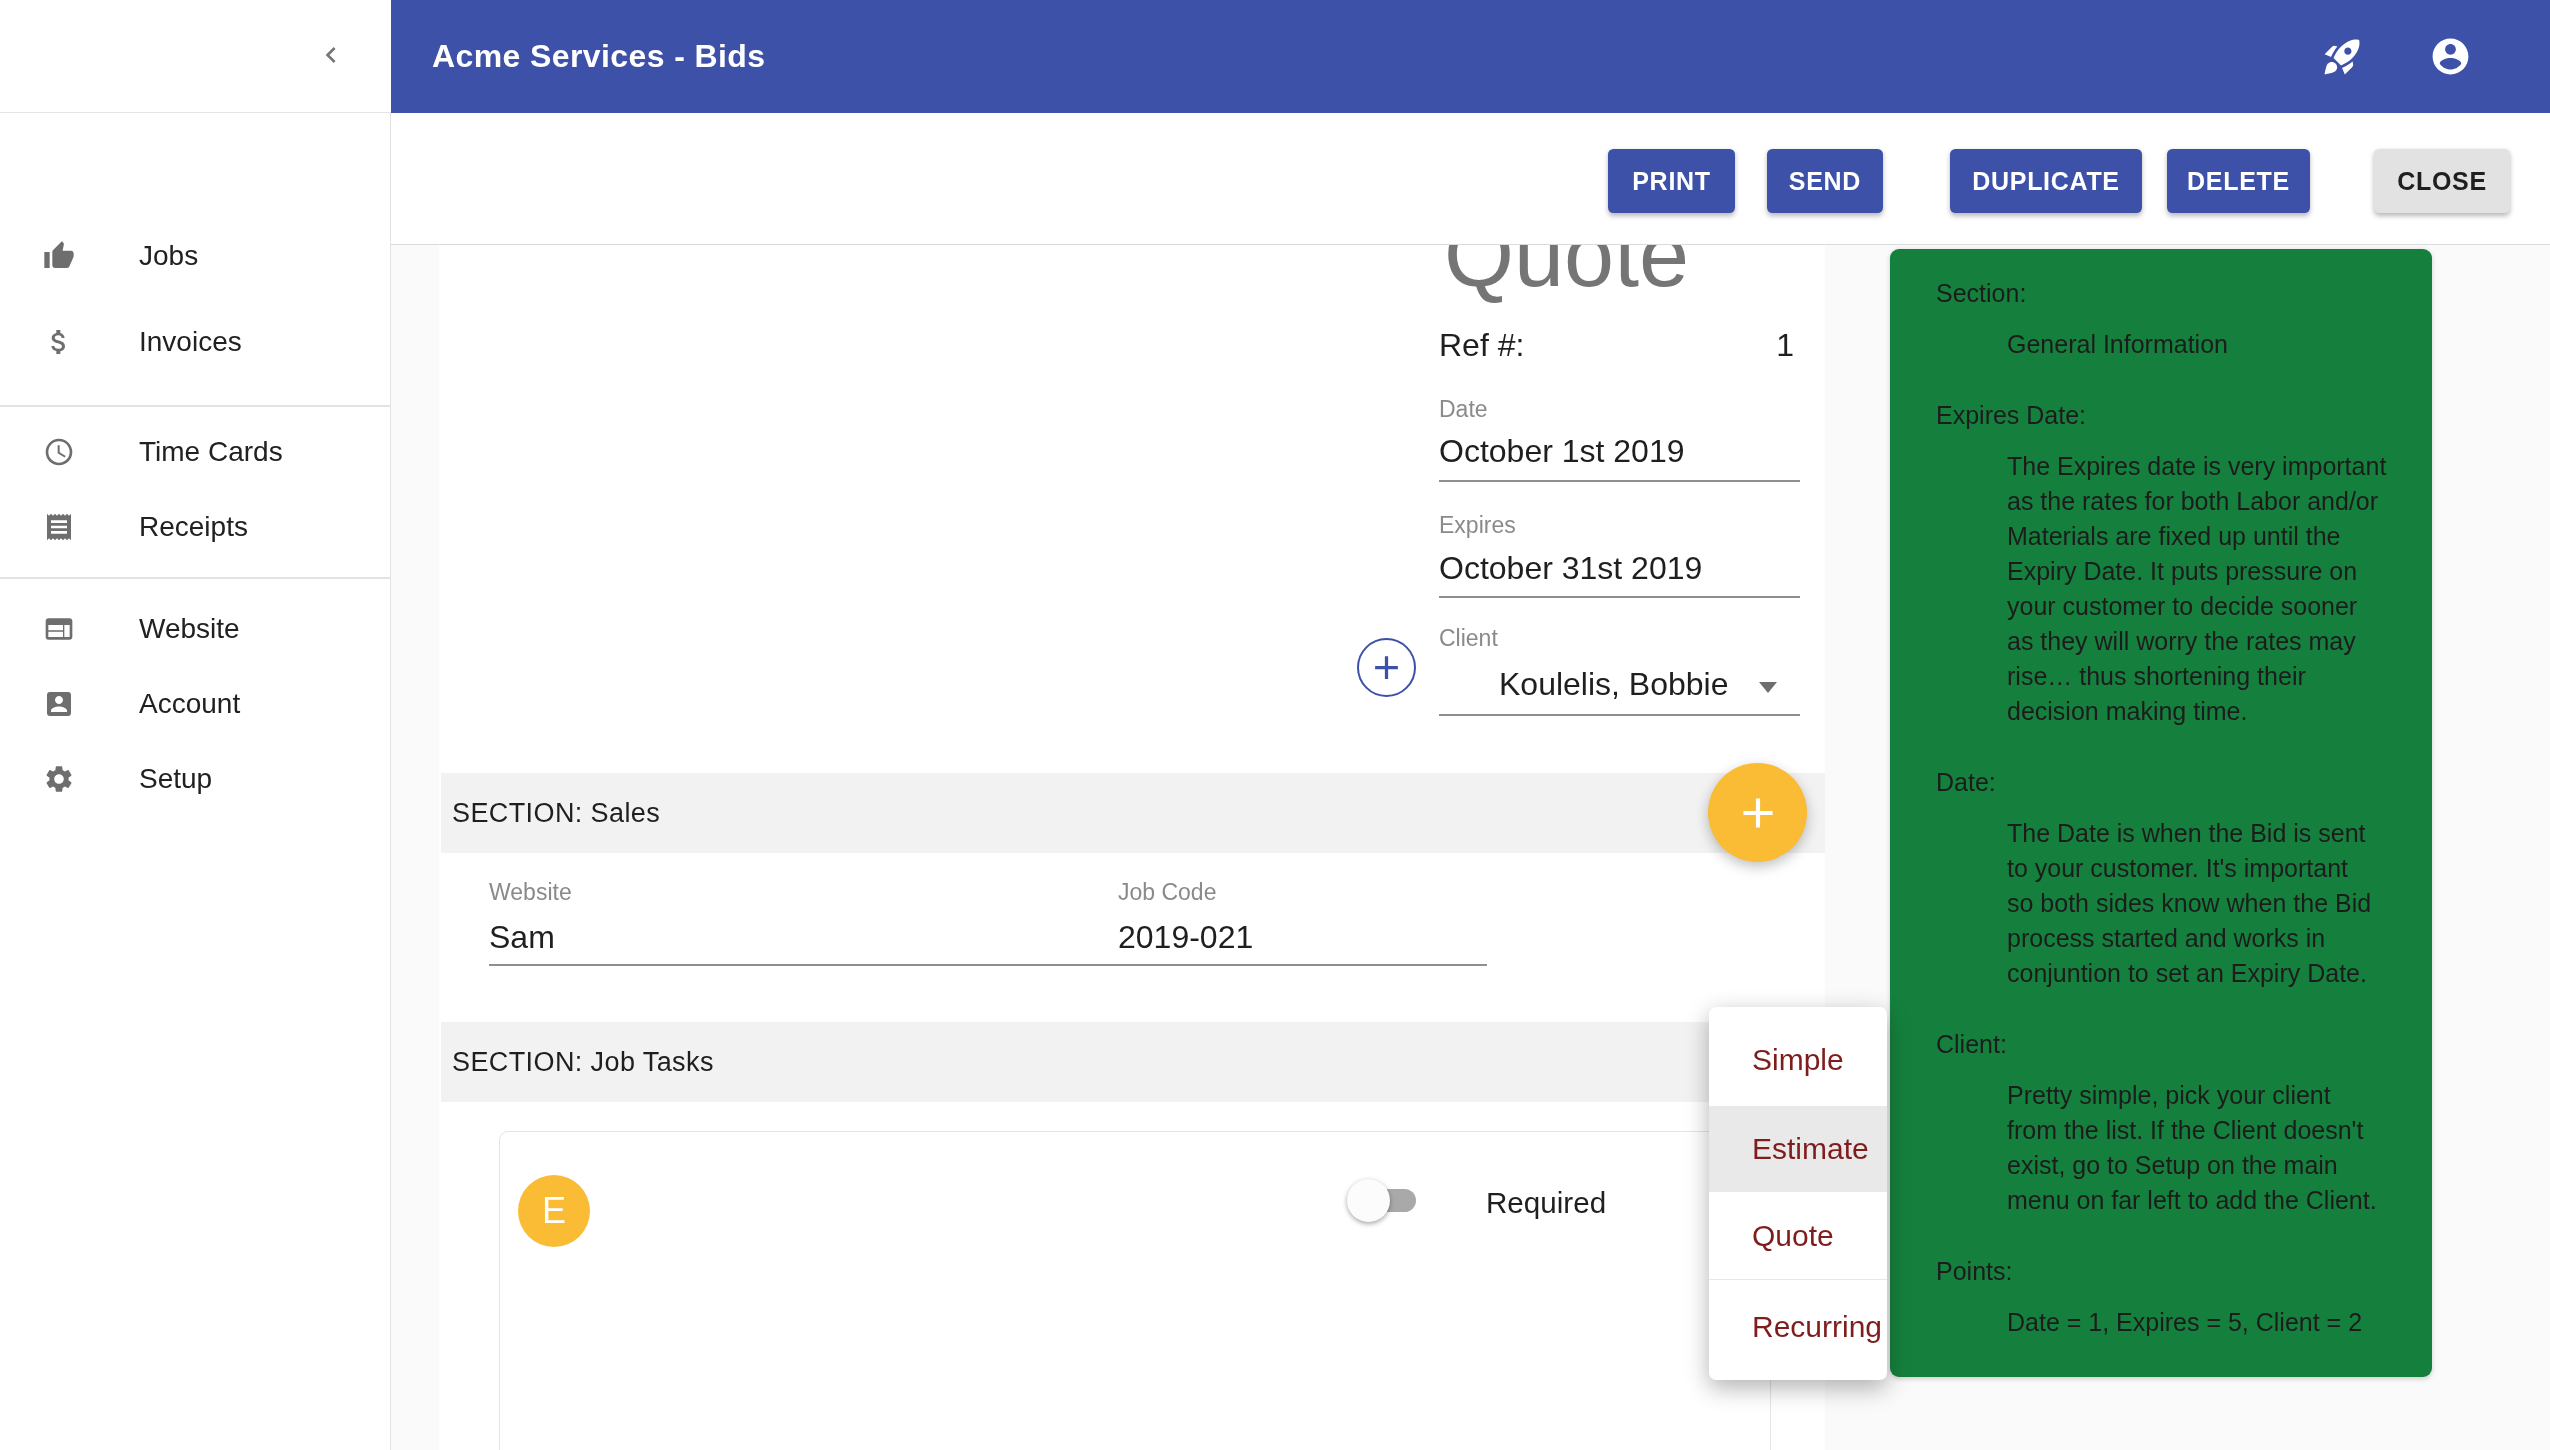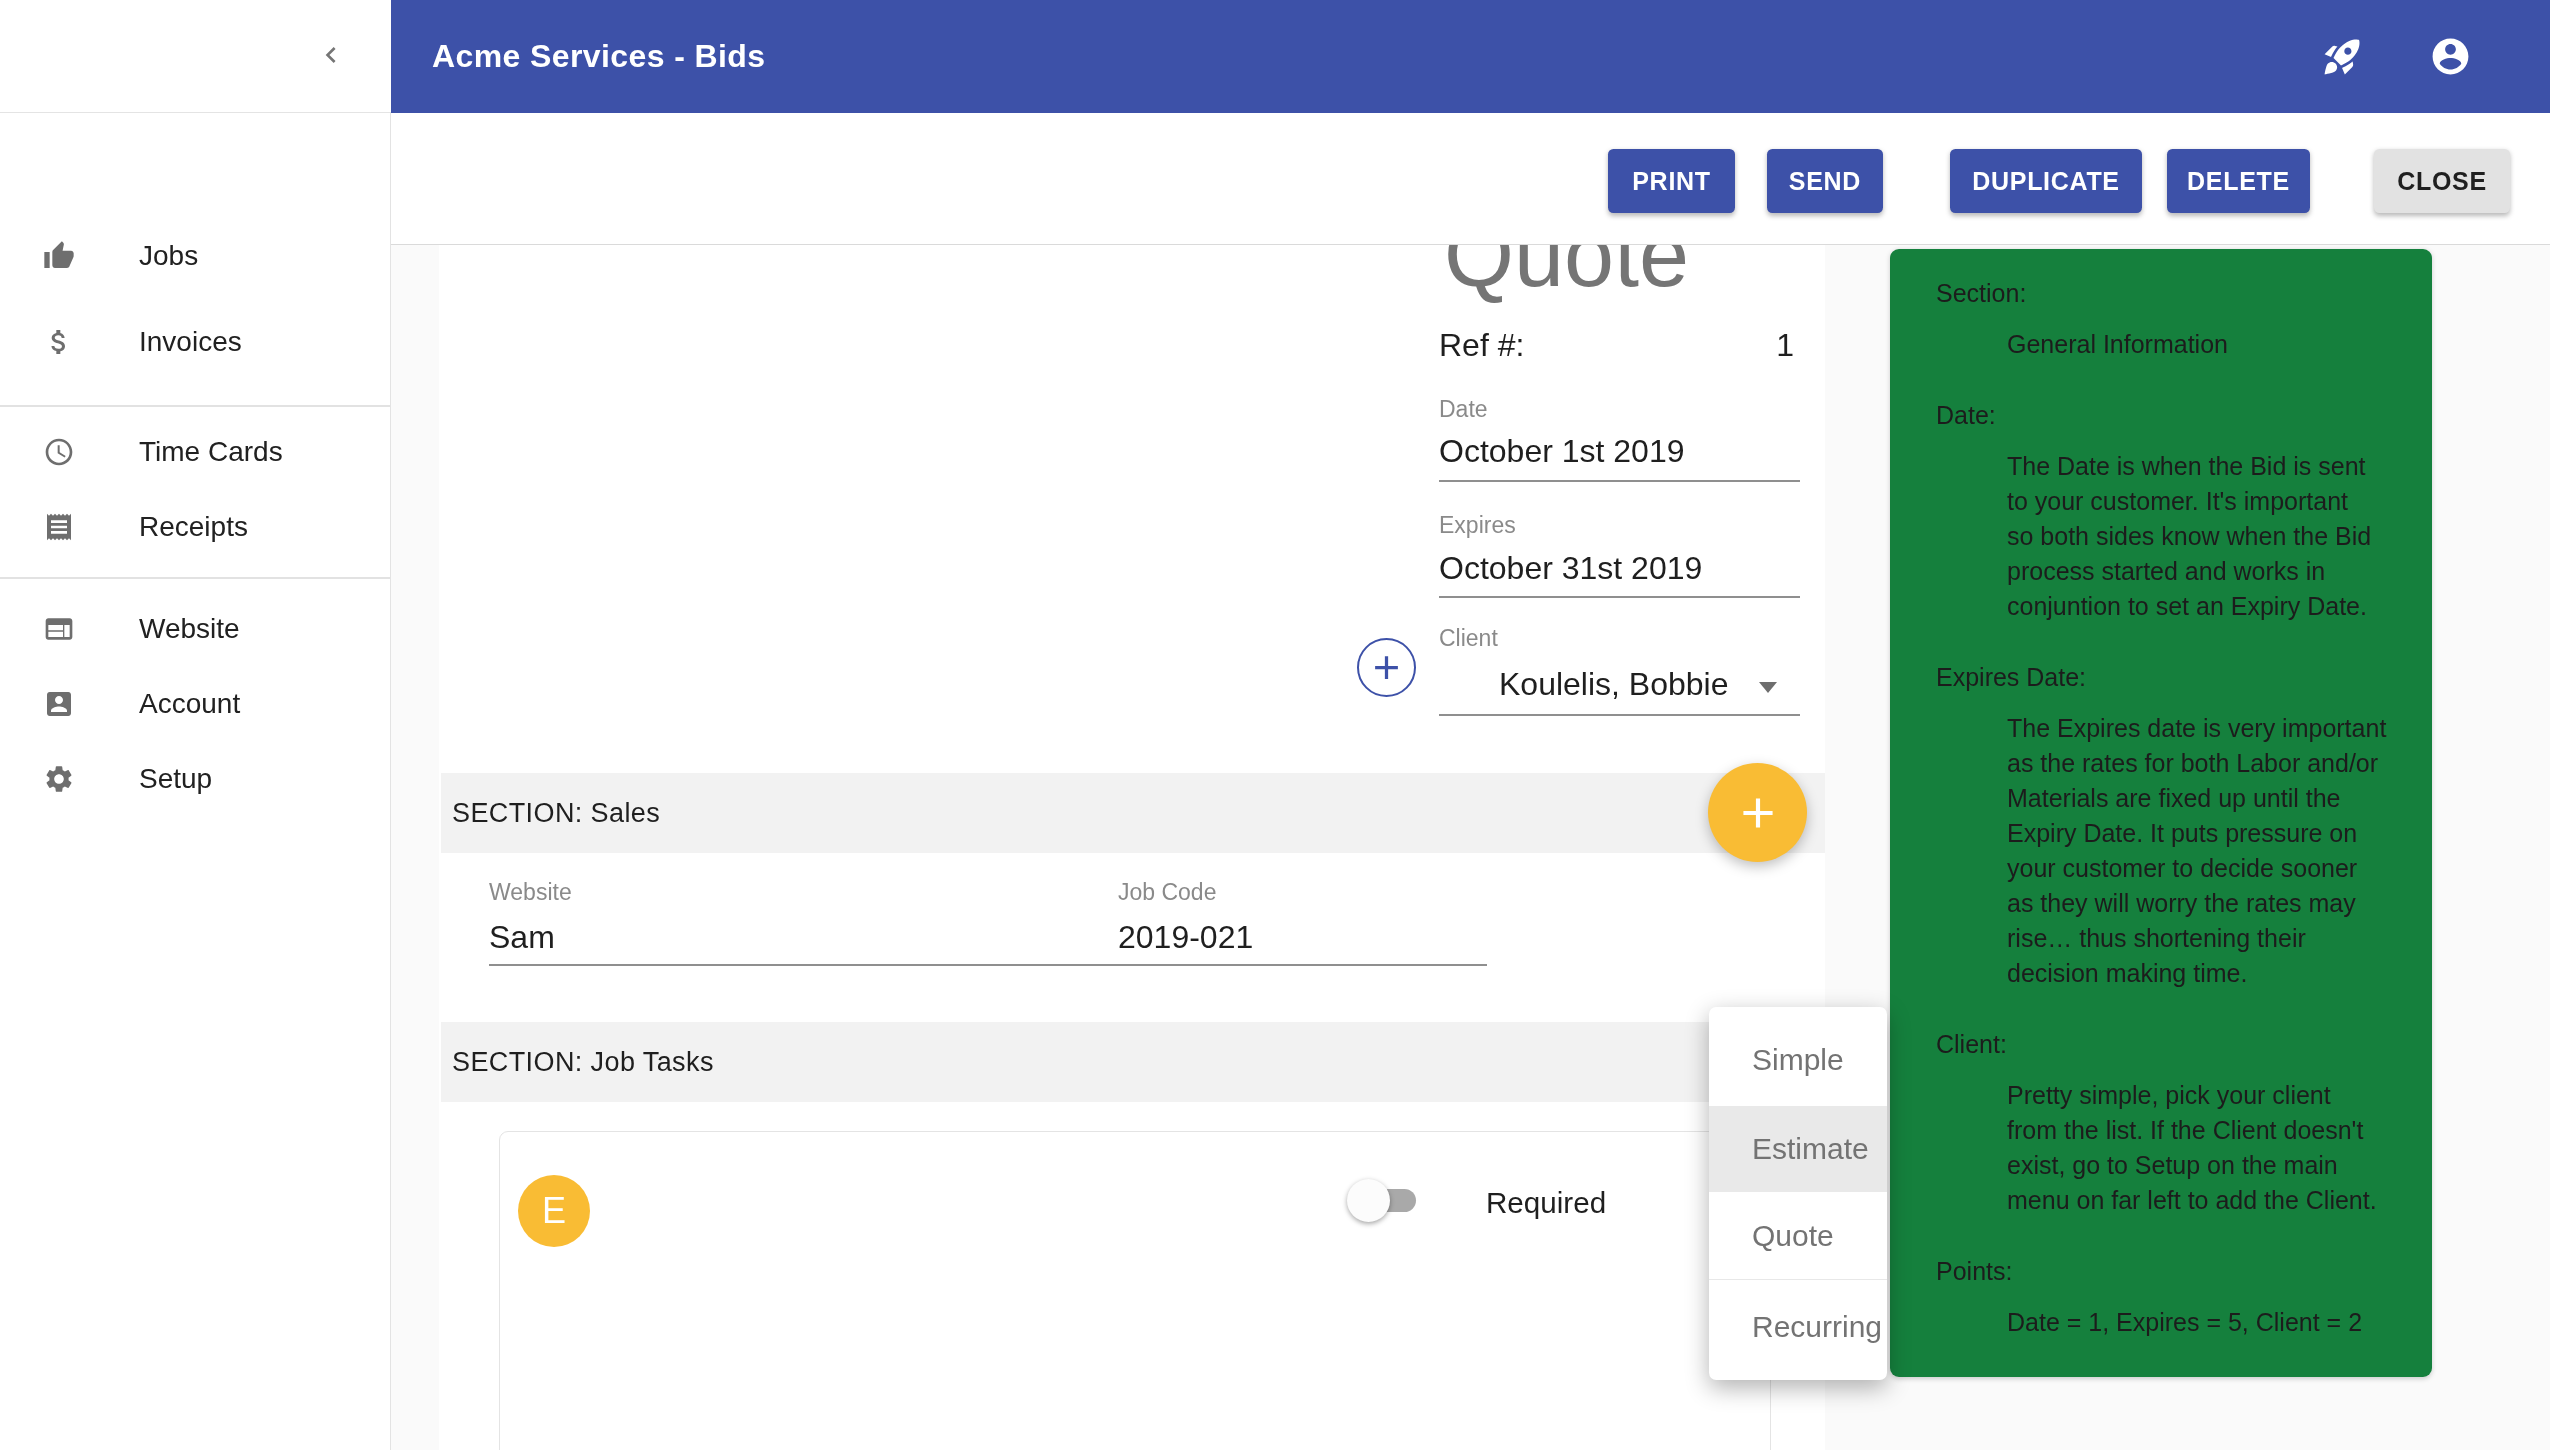--- a/index.html
+++ b/index.html
@@ -62,21 +62,21 @@
   .lbl-title { left:627px; top:1169px; } .val-title { left:627px; top:1207px; } .ln-title { left:627px; top:1255px; width:682px; }
   .toggle { position:absolute; left:1347px; top:1178px; width:70px; height:45px; z-index:4; cursor:pointer; }
   .toggle-track { position:absolute; left:12.5px; top:10.7px; width:56px; height:23px; border-radius:11.6px; background:#A9A9A9; }
   .toggle-thumb { position:absolute; left:0; top:0.9px; width:43px; height:43px; border-radius:50%; background:#FCFCFC;
                   box-shadow:0 1.8px 5.4px rgba(0,0,0,0.35); }
   .lbl-required { position:absolute; left:1486px; top:1186px; font-size:29.6px; color:#1F1F1F; z-index:4; }
   .lbl-desc { left:525px; top:1316px; } .val-desc { left:525px; top:1356px; }
   
   .type-menu { position:absolute; left:1709px; top:1007px; width:178px; height:373px; background:#FFFFFF; border-radius:7.2px;
                box-shadow:0 7.2px 23px rgba(0,0,0,0.3); z-index:30; padding:7.2px 0; }
-  .type-item { display:flex; align-items:center; padding-left:43px; font-size:30px; color:#737373; cursor:pointer; }
+  .type-item { display:flex; align-items:center; padding-left:43px; font-size:30px; color:#7f1d1d; cursor:pointer; }
   .ti-simple { height:92px; }
   .ti-estimate { height:86px; background:#E9E9E9; }
   .ti-quote { height:88px; border-bottom:1.8px solid #E8E8E8; }
   .ti-recurring { height:93px; }
   
   .help { position:absolute; left:1890px; top:249px; width:542px; height:1128px; background:#15803d; border-radius:9px;
           box-shadow:0 1.8px 5.4px rgba(0,0,0,0.18); z-index:5; padding:27px 20px 0 46px; overflow:hidden; }
   .help-block { margin-bottom:36px; }
   .help-heading { font-size:25px; line-height:35px; color:#1C1C1C; margin-bottom:16px; }
   .help-body { font-size:25px; line-height:35px; color:#1C1C1C; margin-left:71px; white-space:pre-line; }
@@ -165,41 +165,41 @@
       </div>
     <div class="type-item ti-recurring">
         <span>Recurring</span>
       </div>
   </div>
 
   <div class="help">
     <div class="help-block">
       <div class="help-heading">Section:</div>
       <div class="help-body">General Information</div>
-    </div>
-    <div class="help-block">
-      <div class="help-heading">Date:</div>
-      <div class="help-body">The Date is when the Bid is sent
-to your customer. It's important
-so both sides know when the Bid
-process started and works in
-conjuntion to set an Expiry Date.</div>
     </div>
     <div class="help-block">
       <div class="help-heading">Expires Date:</div>
       <div class="help-body">The Expires date is very important
 as the rates for both Labor and/or
 Materials are fixed up until the
 Expiry Date. It puts pressure on
 your customer to decide sooner
 as they will worry the rates may
 rise… thus shortening their
 decision making time.</div>
     </div>
     <div class="help-block">
+      <div class="help-heading">Date:</div>
+      <div class="help-body">The Date is when the Bid is sent
+to your customer. It's important
+so both sides know when the Bid
+process started and works in
+conjuntion to set an Expiry Date.</div>
+    </div>
+    <div class="help-block">
       <div class="help-heading">Client:</div>
       <div class="help-body">Pretty simple, pick your client
 from the list. If the Client doesn't
 exist, go to Setup on the main
 menu on far left to add the Client.</div>
     </div>
     <div class="help-block">
       <div class="help-heading">Points:</div>
       <div class="help-body">Date = 1, Expires = 5, Client = 2</div>
     </div>

